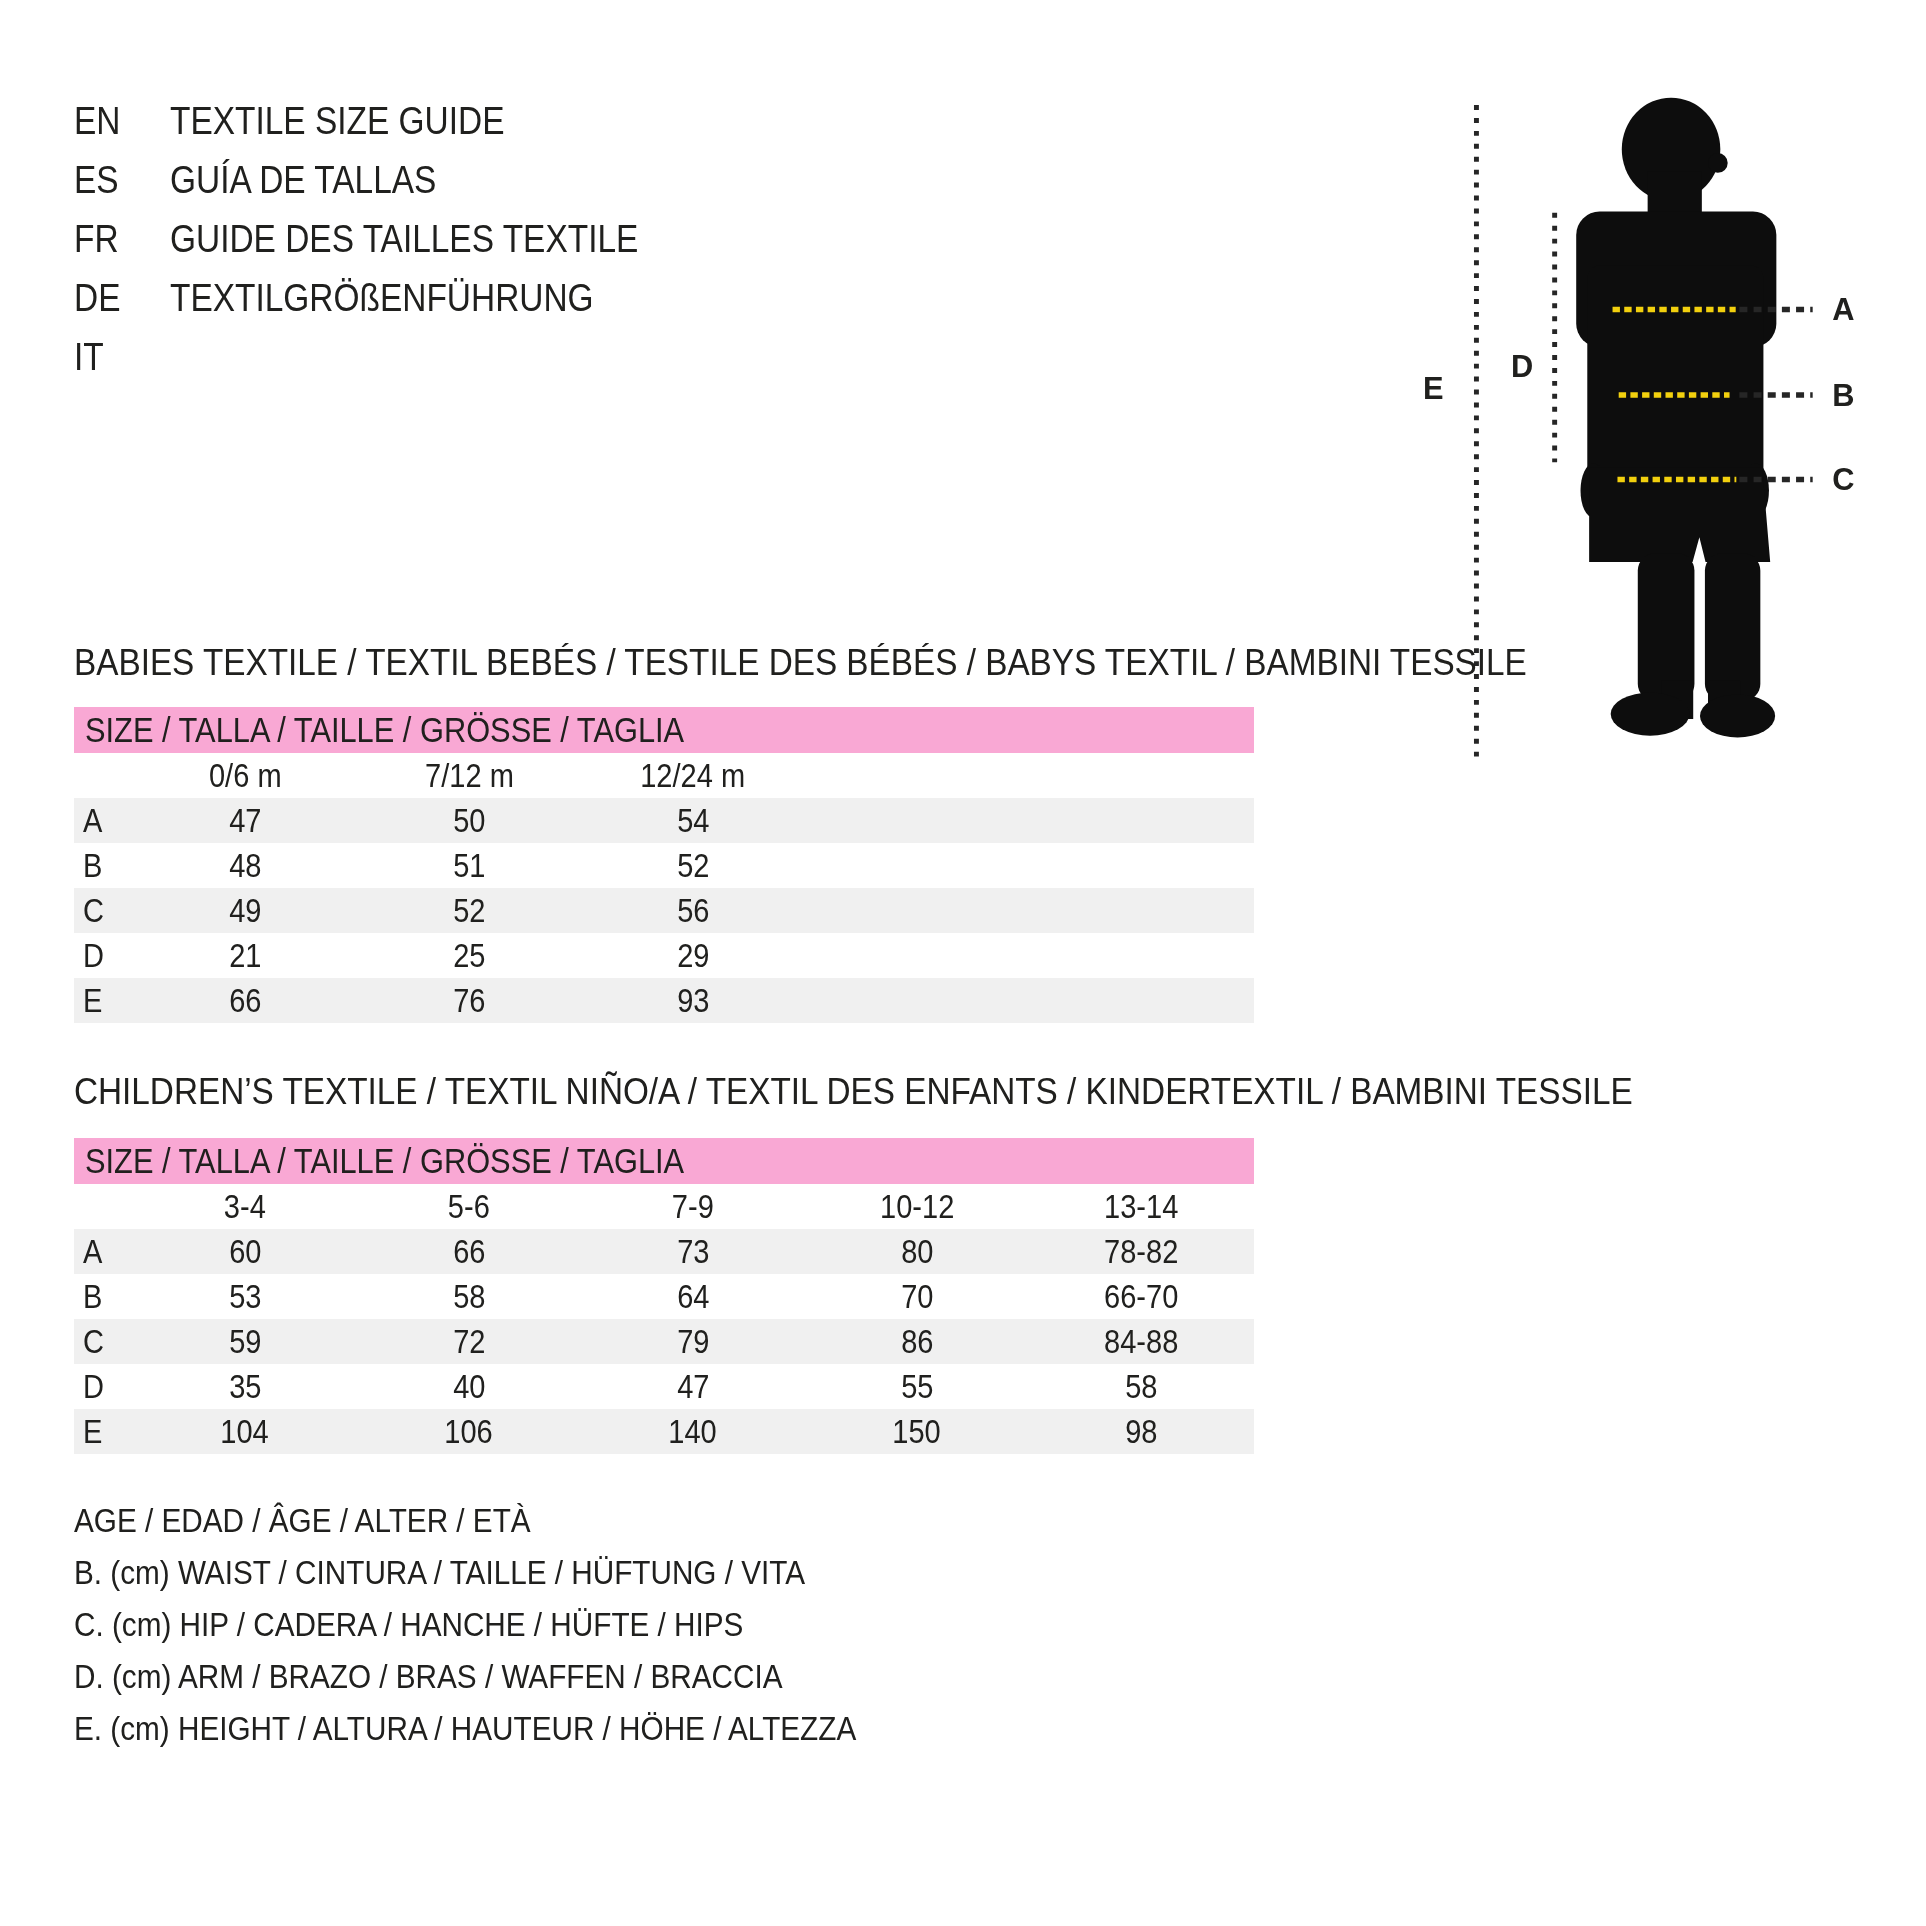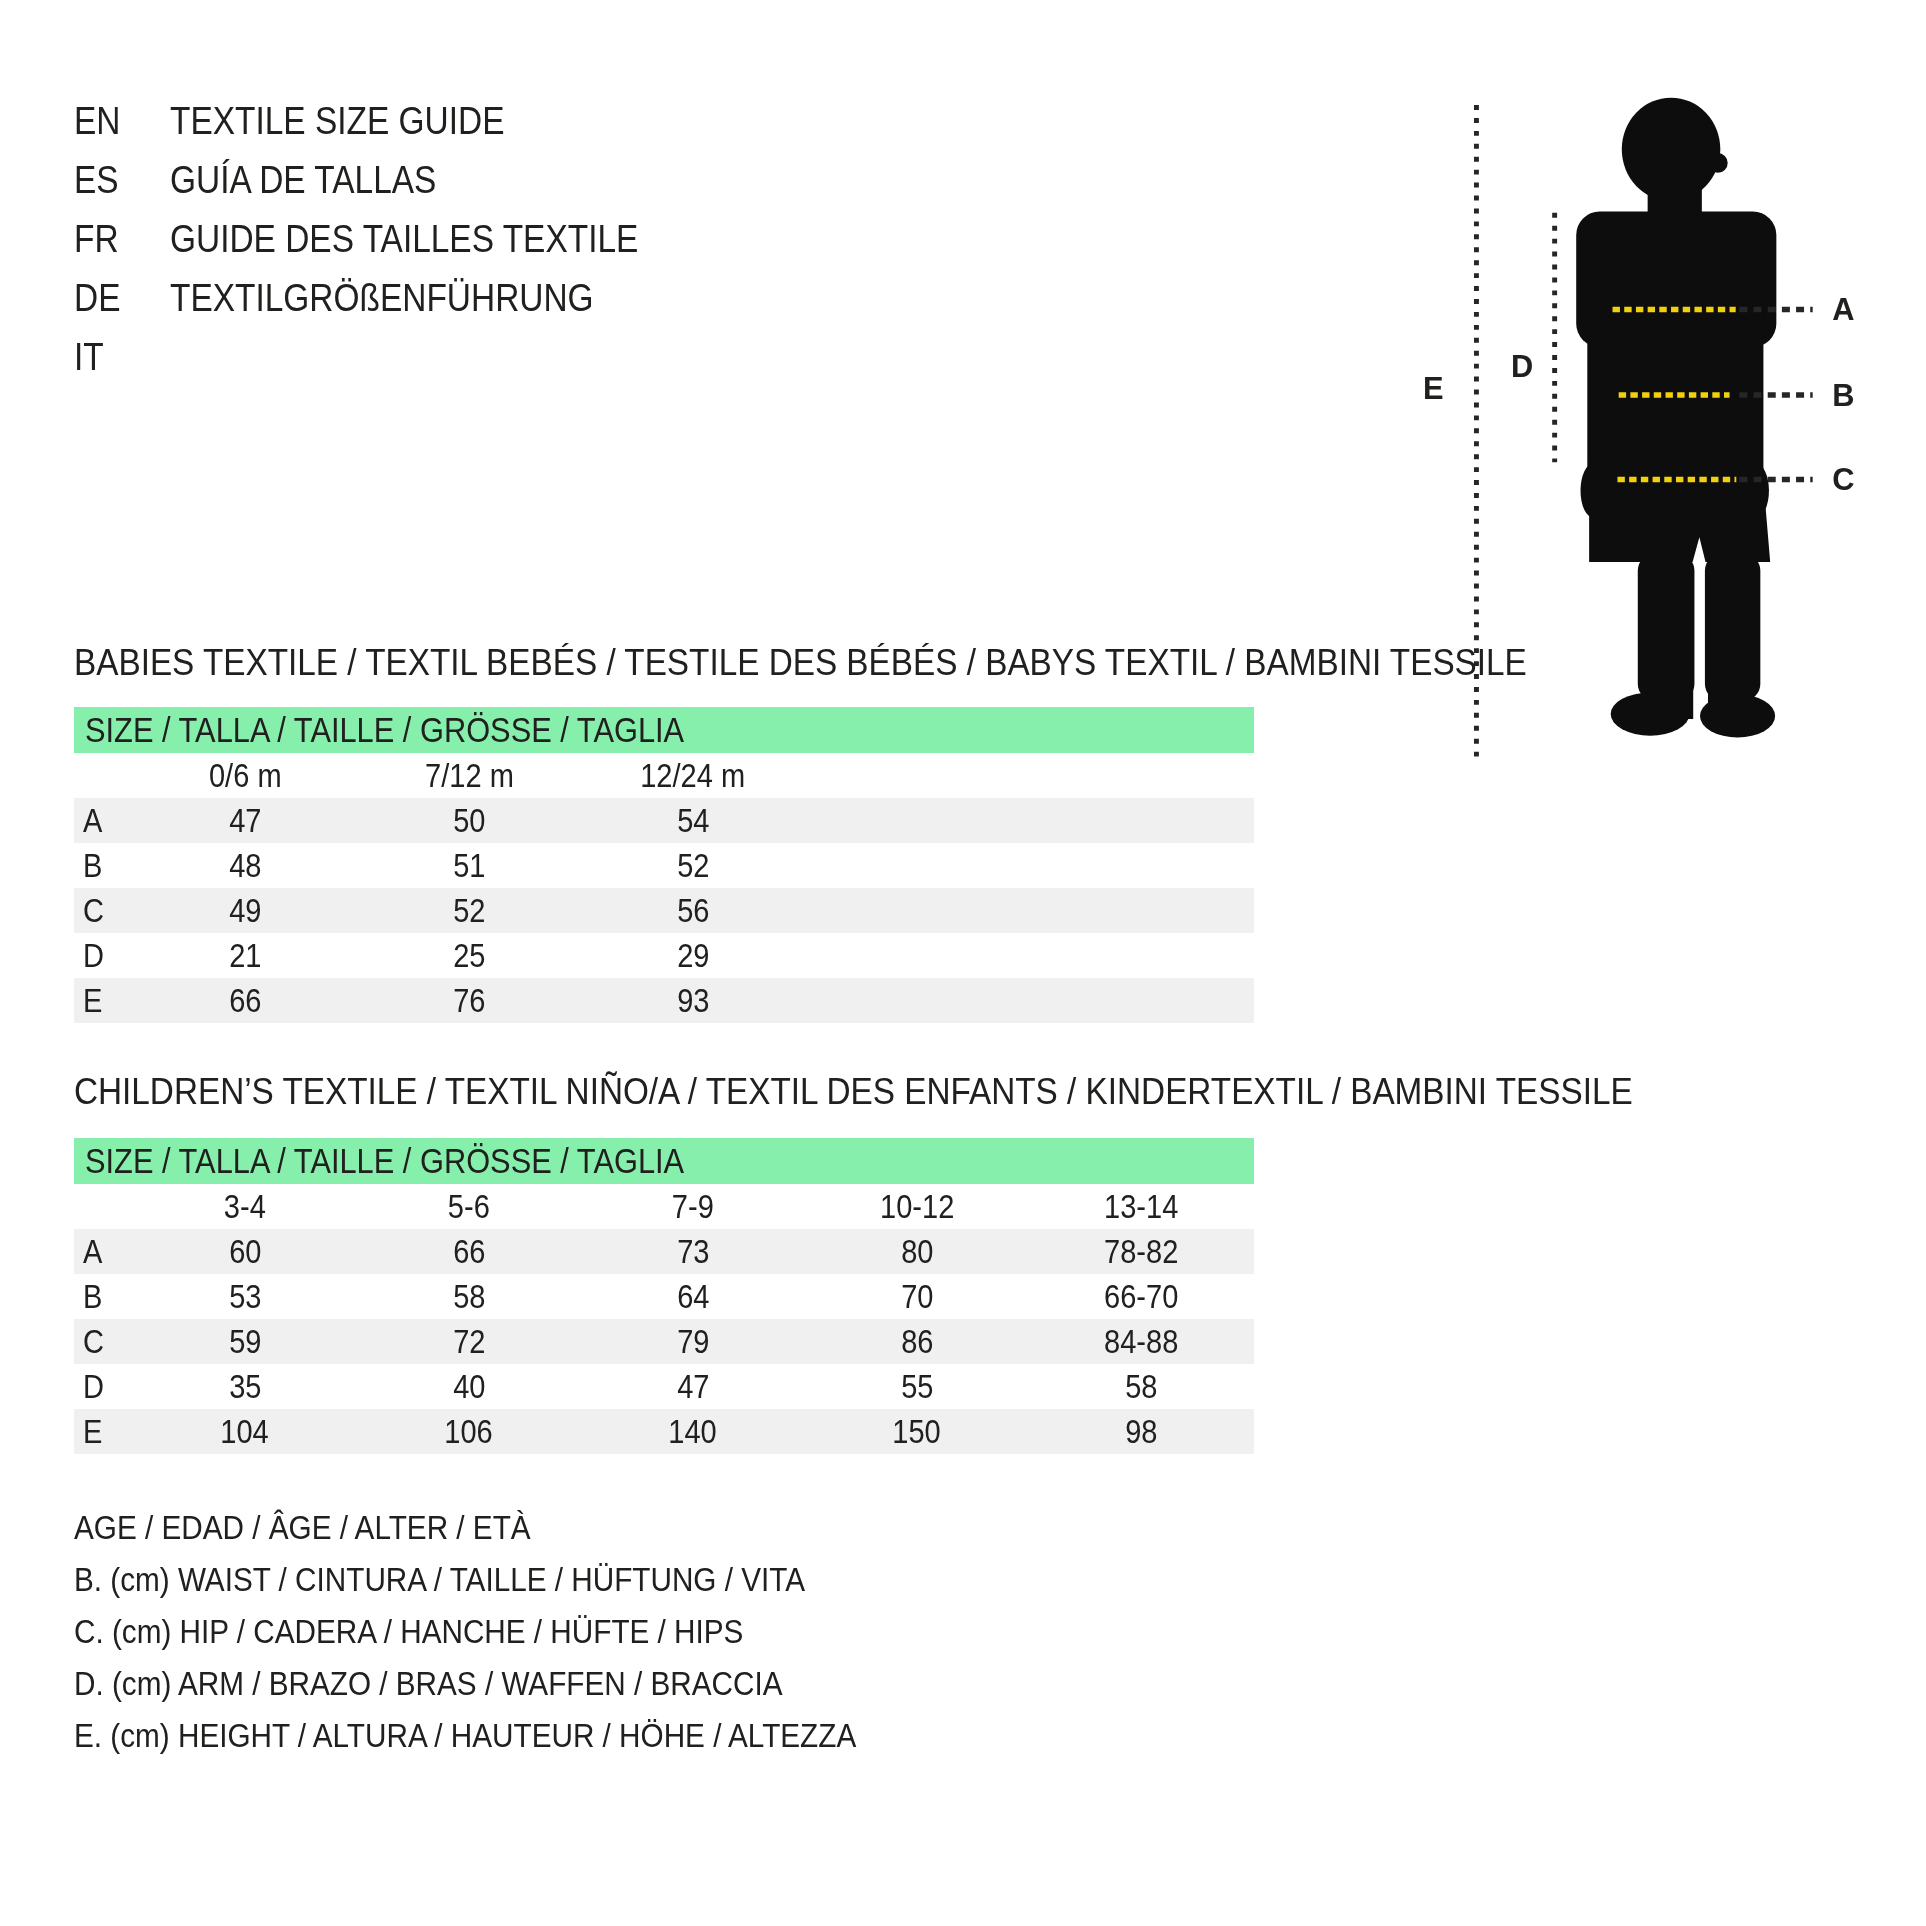--- a/index.html
+++ b/index.html
@@ -18,32 +18,32 @@
   .lang-row{display:flex;height:59px;align-items:center;font-size:38px;}
   .lang-code{width:96px;flex:0 0 96px;}
   .lang-title{flex:1;}
 
   
   .section-heading{font-size:37px;line-height:43px;white-space:nowrap;}
   .section-heading .cond{transform:scaleX(0.9);}
 
   
   .size-table{width:1180px;}
-  .size-bar{height:46px;background:#86efac;display:flex;align-items:center;
+  .size-bar{height:46px;background:#f9a8d4;display:flex;align-items:center;
             padding-left:11px;box-sizing:border-box;font-size:35px;}
   .trow{display:grid;height:45px;align-items:center;font-size:33px;}
   .t-babies .trow{grid-template-columns:59px 224px 224px 224px auto;}
   .t-children .trow{grid-template-columns:59px 224px 224px 224px 224px 224px;}
   .trow.stripe{background:#f0f0f0;}
   .cell{text-align:center;}
   .cell.lab{text-align:left;padding-left:8.6px;}
 
   
   .legend-block{left:74px;top:1502px;}
-  .legend-line{height:52px;display:flex;align-items:center;font-size:33px;}
+  .legend-line{height:52px;display:flex;font-size:33px;}
   .legend-line .cond{transform:scaleX(0.9);}
 
   
   .figure-wrap{left:1405px;top:80px;width:521px;height:709px;}
   svg text{font-family:"Liberation Sans", sans-serif;font-weight:bold;font-size:50px;fill:#20201e;}
 </style>
 </head>
 <body>
 
 <div class="abs lang-block">

